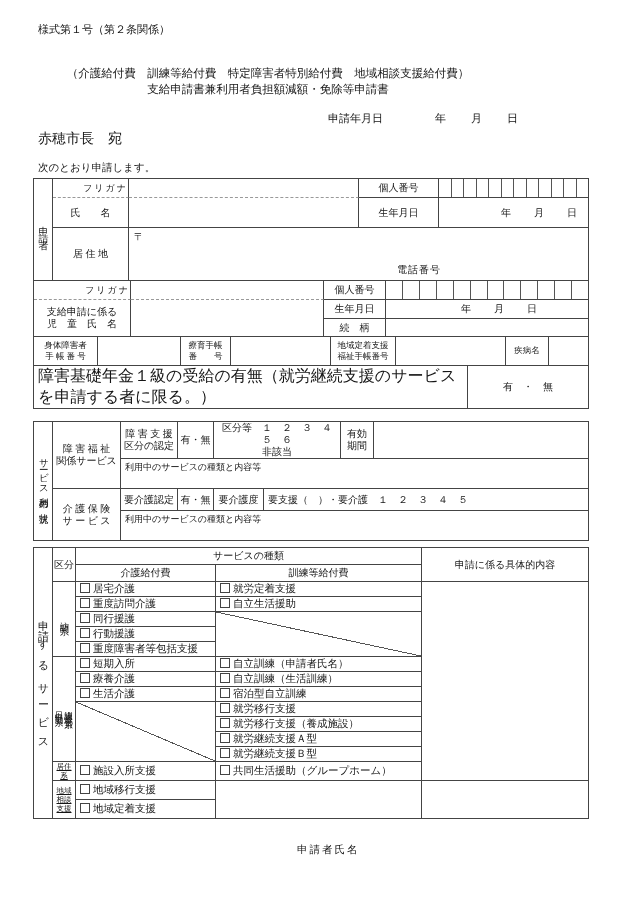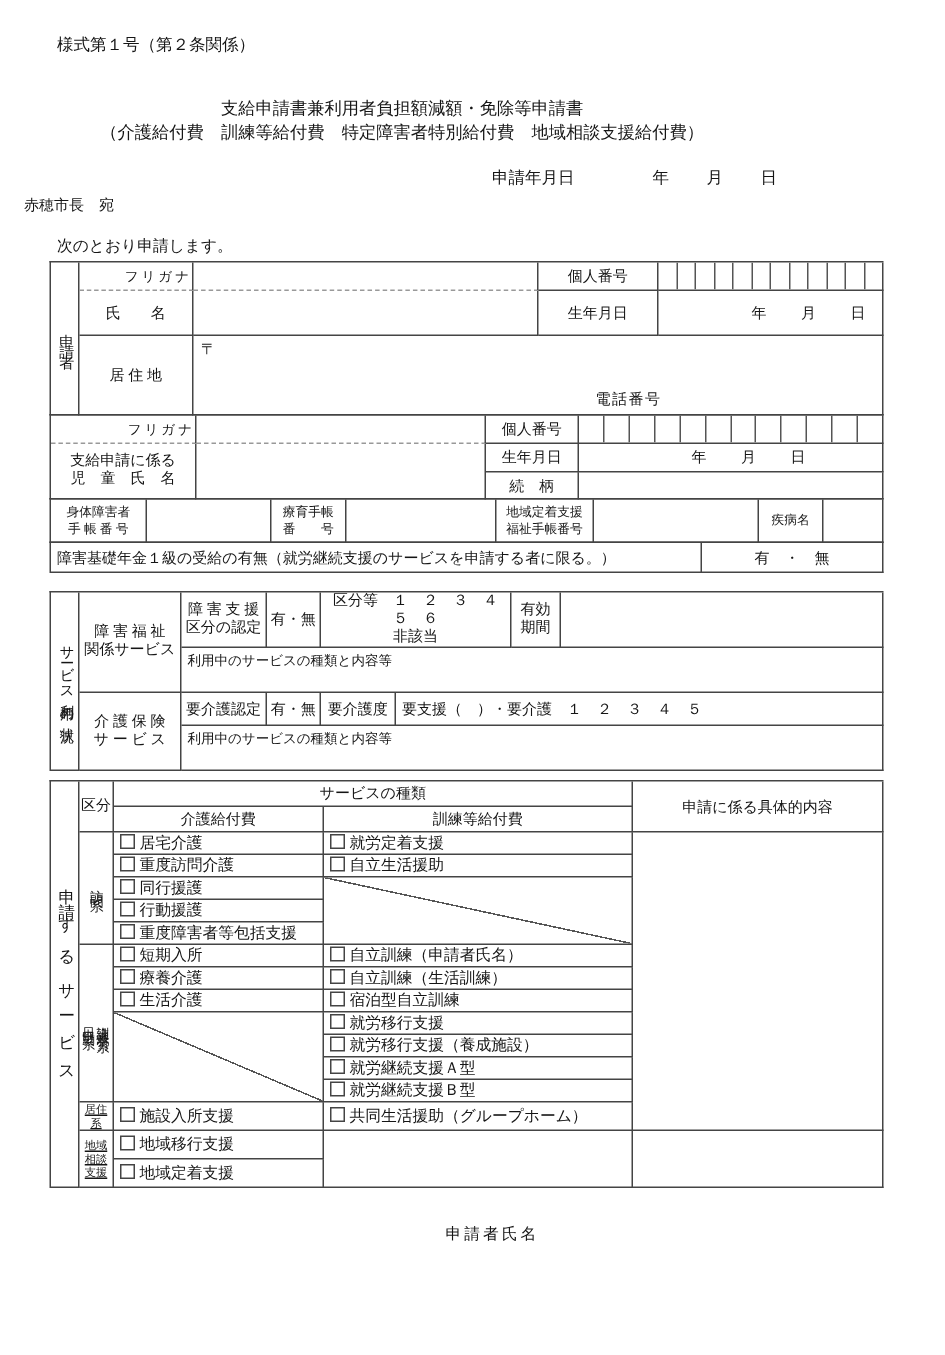--- a/index.html
+++ b/index.html
@@ -2,21 +2,21 @@
 <html lang="ja"><head>
 <meta charset="utf-8">
 <style>
   html,body{margin:0;padding:0;background:#e8e8e8;}
   .sheet{position:relative;width:630px;height:903px;background:#ffffff;
          font-family:"Liberation Serif","DejaVu Serif",serif;color:#151515;overflow:hidden;}
   .form-code{margin:22px 0 0 38px;font-size:11px;}
   .title{width:470px;margin:28px 0 0 33px;text-align:center;font-size:11.5px;line-height:16px;}
   .date-line{margin:14px 0 0 328px;font-size:11px;}
   .date-line .fields{margin-left:52px;letter-spacing:1px;}
-  .addressee{margin:4px 0 0 16px;font-size:10px;}
+  .addressee{margin:4px 0 0 38px;font-size:14px;}
   .intro{margin:13px 0 0 38px;font-size:10.5px;}
 
   table{border-spacing:0;table-layout:fixed;margin-left:33px;width:555px;
         border-left:1px solid #444;border-top:1px solid #444;}
   td{border-right:1px solid #444;border-bottom:1px solid #444;padding:0;
      font-size:10px;text-align:center;vertical-align:middle;overflow:hidden;}
   .stack{margin-top:-1px;}
   .gap12{margin-top:12px;} .gap6{margin-top:6px;}
   .dashb{border-bottom-style:dashed;border-bottom-color:#999;text-align:right;}
   .left{text-align:left;padding-left:4px;}
@@ -51,22 +51,22 @@
   .signature{margin:24px 0 0 297px;font-size:10.5px;letter-spacing:2px;}
 </style>
 </head>
 <body>
 
 <div class="sheet">
 
   <div class="form-code">様式第１号（第２条関係）</div>
 
   <div class="title">
+    <div>（介護給付費　訓練等給付費　特定障害者特別給付費　地域相談支援給付費）</div>
     <div>支給申請書兼利用者負担額減額・免除等申請書</div>
-    <div>（介護給付費　訓練等給付費　特定障害者特別給付費　地域相談支援給付費）</div>
   </div>
 
   <div class="date-line">
     <span>申請年月日</span><span class="fields">年　　月　　日</span>
   </div>
 
   <div class="addressee">赤穂市長　宛</div>
   <div class="intro">次のとおり申請します。</div>
 
   <table style="margin-top:3px;">
@@ -195,21 +195,21 @@
   </tbody>
     </table>
 
   <table class="stack">
     <colgroup>
         <col style="width:434px">
         <col style="width:121px">
       </colgroup>
     <tbody>
         <tr style="height:20px;">
-      <td class="left" style="font-size:10px;margin-top:16px;">障害基礎年金１級の受給の有無（就労継続支援のサービスを申請する者に限る。）</td>
+      <td class="left" style="font-size:16px;margin-top:16px;">障害基礎年金１級の受給の有無（就労継続支援のサービスを申請する者に限る。）</td>
       <td>有　・　無</td>
     </tr>
   </tbody>
     </table>
 
   <table class="gap12">
     <colgroup>
         <col style="width:19px">
         <col style="width:68px">
         <col style="width:57px">

